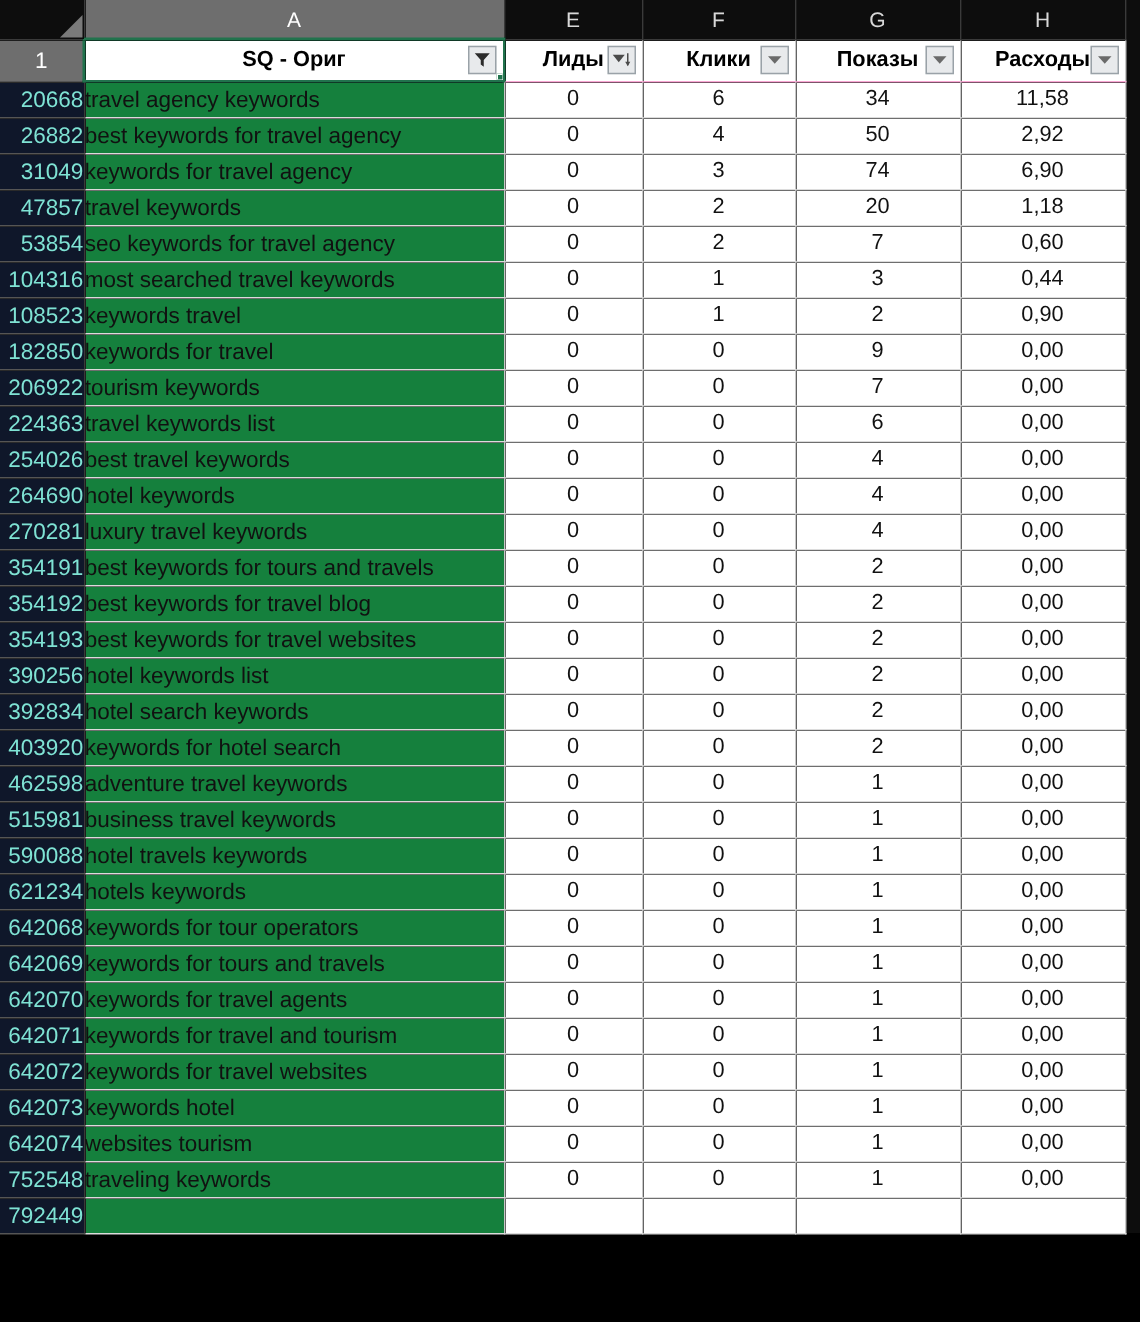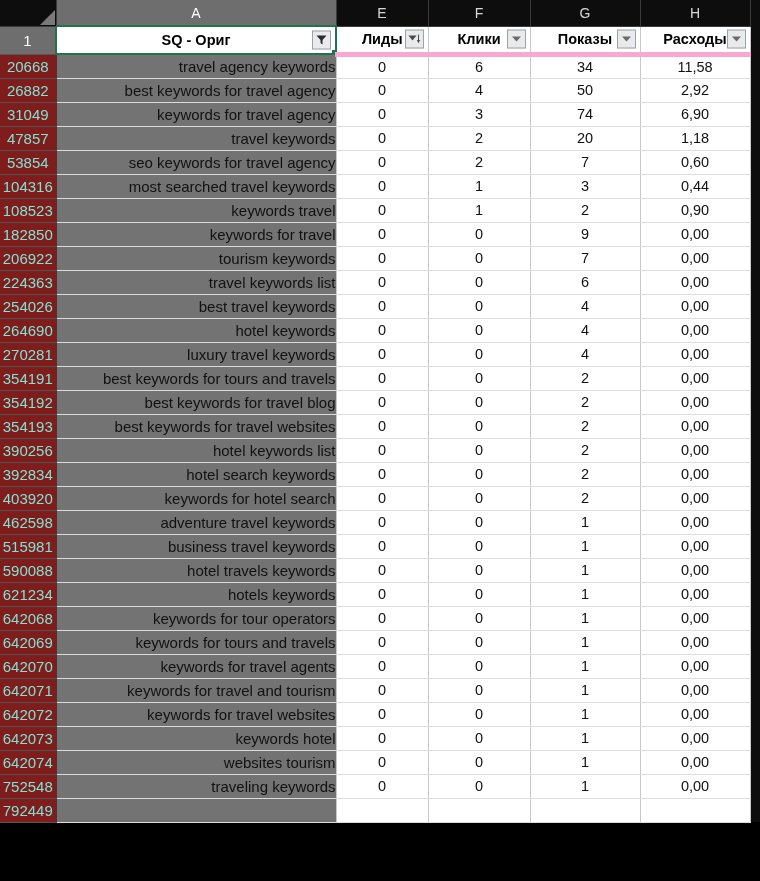--- a/index.html
+++ b/index.html
@@ -69,24 +69,24 @@
     bottom: 1px;
     width: 0;
     height: 0;
     border-left: 15px solid transparent;
     border-bottom: 15px solid #7a7a7a;
   }
 
   
   .rowhead {
     width: 56px;
-    background: #7f1d1d;
+    background: #0f172a;
     color: #7fe3d4;
     font-size: 15px;
-    text-align: center;
+    text-align: right;
     padding-right: 4px;
     vertical-align: middle;
     border-right: 1px solid #3a3a3a;
     border-bottom: 1px solid #555555;
   }
   .rowhead.selected {
     background: #6e6e6e;
     color: #ffffff;
     text-align: center;
     padding-right: 0;
@@ -97,21 +97,21 @@
 
   .hdr-cell {
     height: 28px;
     background: #ffffff;
     color: #000000;
     font-size: 14.5px;
     font-weight: bold;
     text-align: center;
     vertical-align: middle;
     border-right: 1px solid #c8c8c8;
-    border-bottom: 5px solid #f9a8d4;
+    border-bottom: 1px solid #f9a8d4;
     position: relative;
   }
   .hdr-cell.active {
     border: 2px solid #21734d;
     border-bottom: 2px solid #21734d;
     text-align: center;
   }
   .hdr-label { display: inline-block; }
 
   .filter-btn {
@@ -138,24 +138,24 @@
     right: -4px;
     bottom: -4px;
     z-index: 5;
   }
 
   
   .data-row { height: 24px; }
 
   .cell-text {
     height: 24px;
-    background: #737373;
+    background: #15803d;
     color: #111111;
     font-size: 15px;
-    text-align: right;
+    text-align: left;
     padding-left: 5px;
     vertical-align: middle;
     border-right: 1px solid #c8c8c8;
     border-bottom: 1px solid #dcdcdc;
   }
   .cell-num {
     height: 24px;
     background: #ffffff;
     color: #111111;
     font-size: 14.5px;

